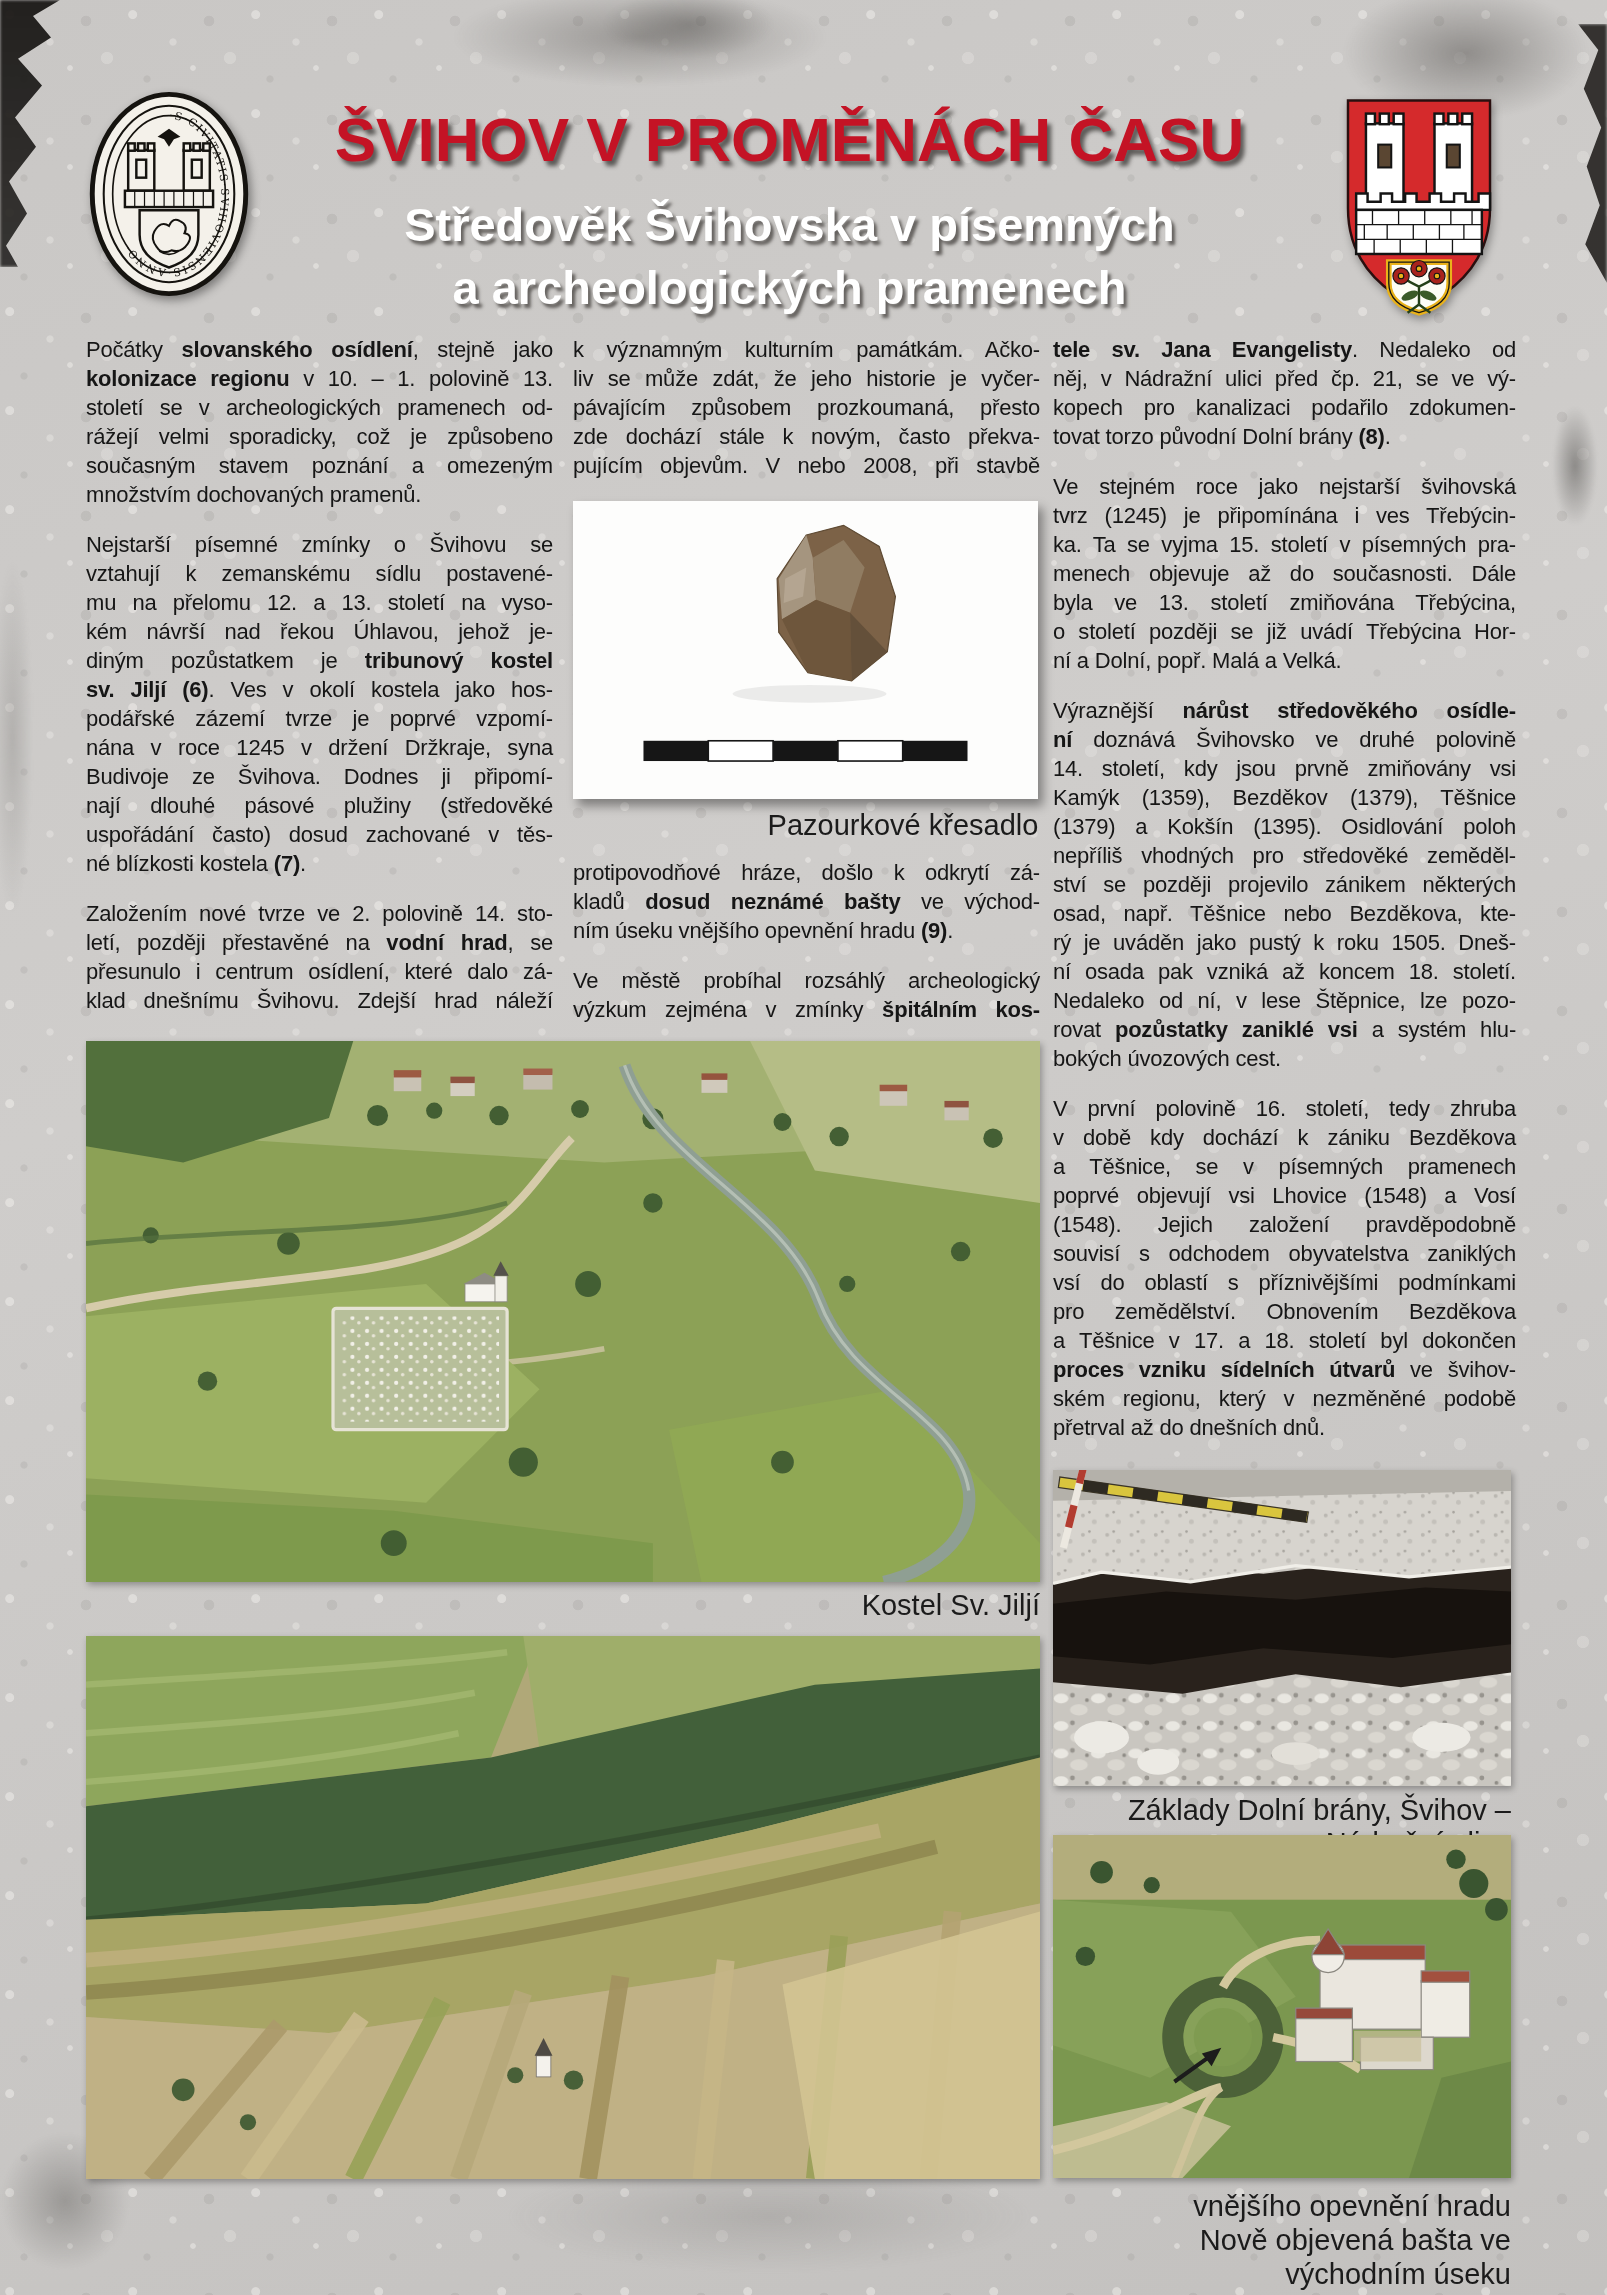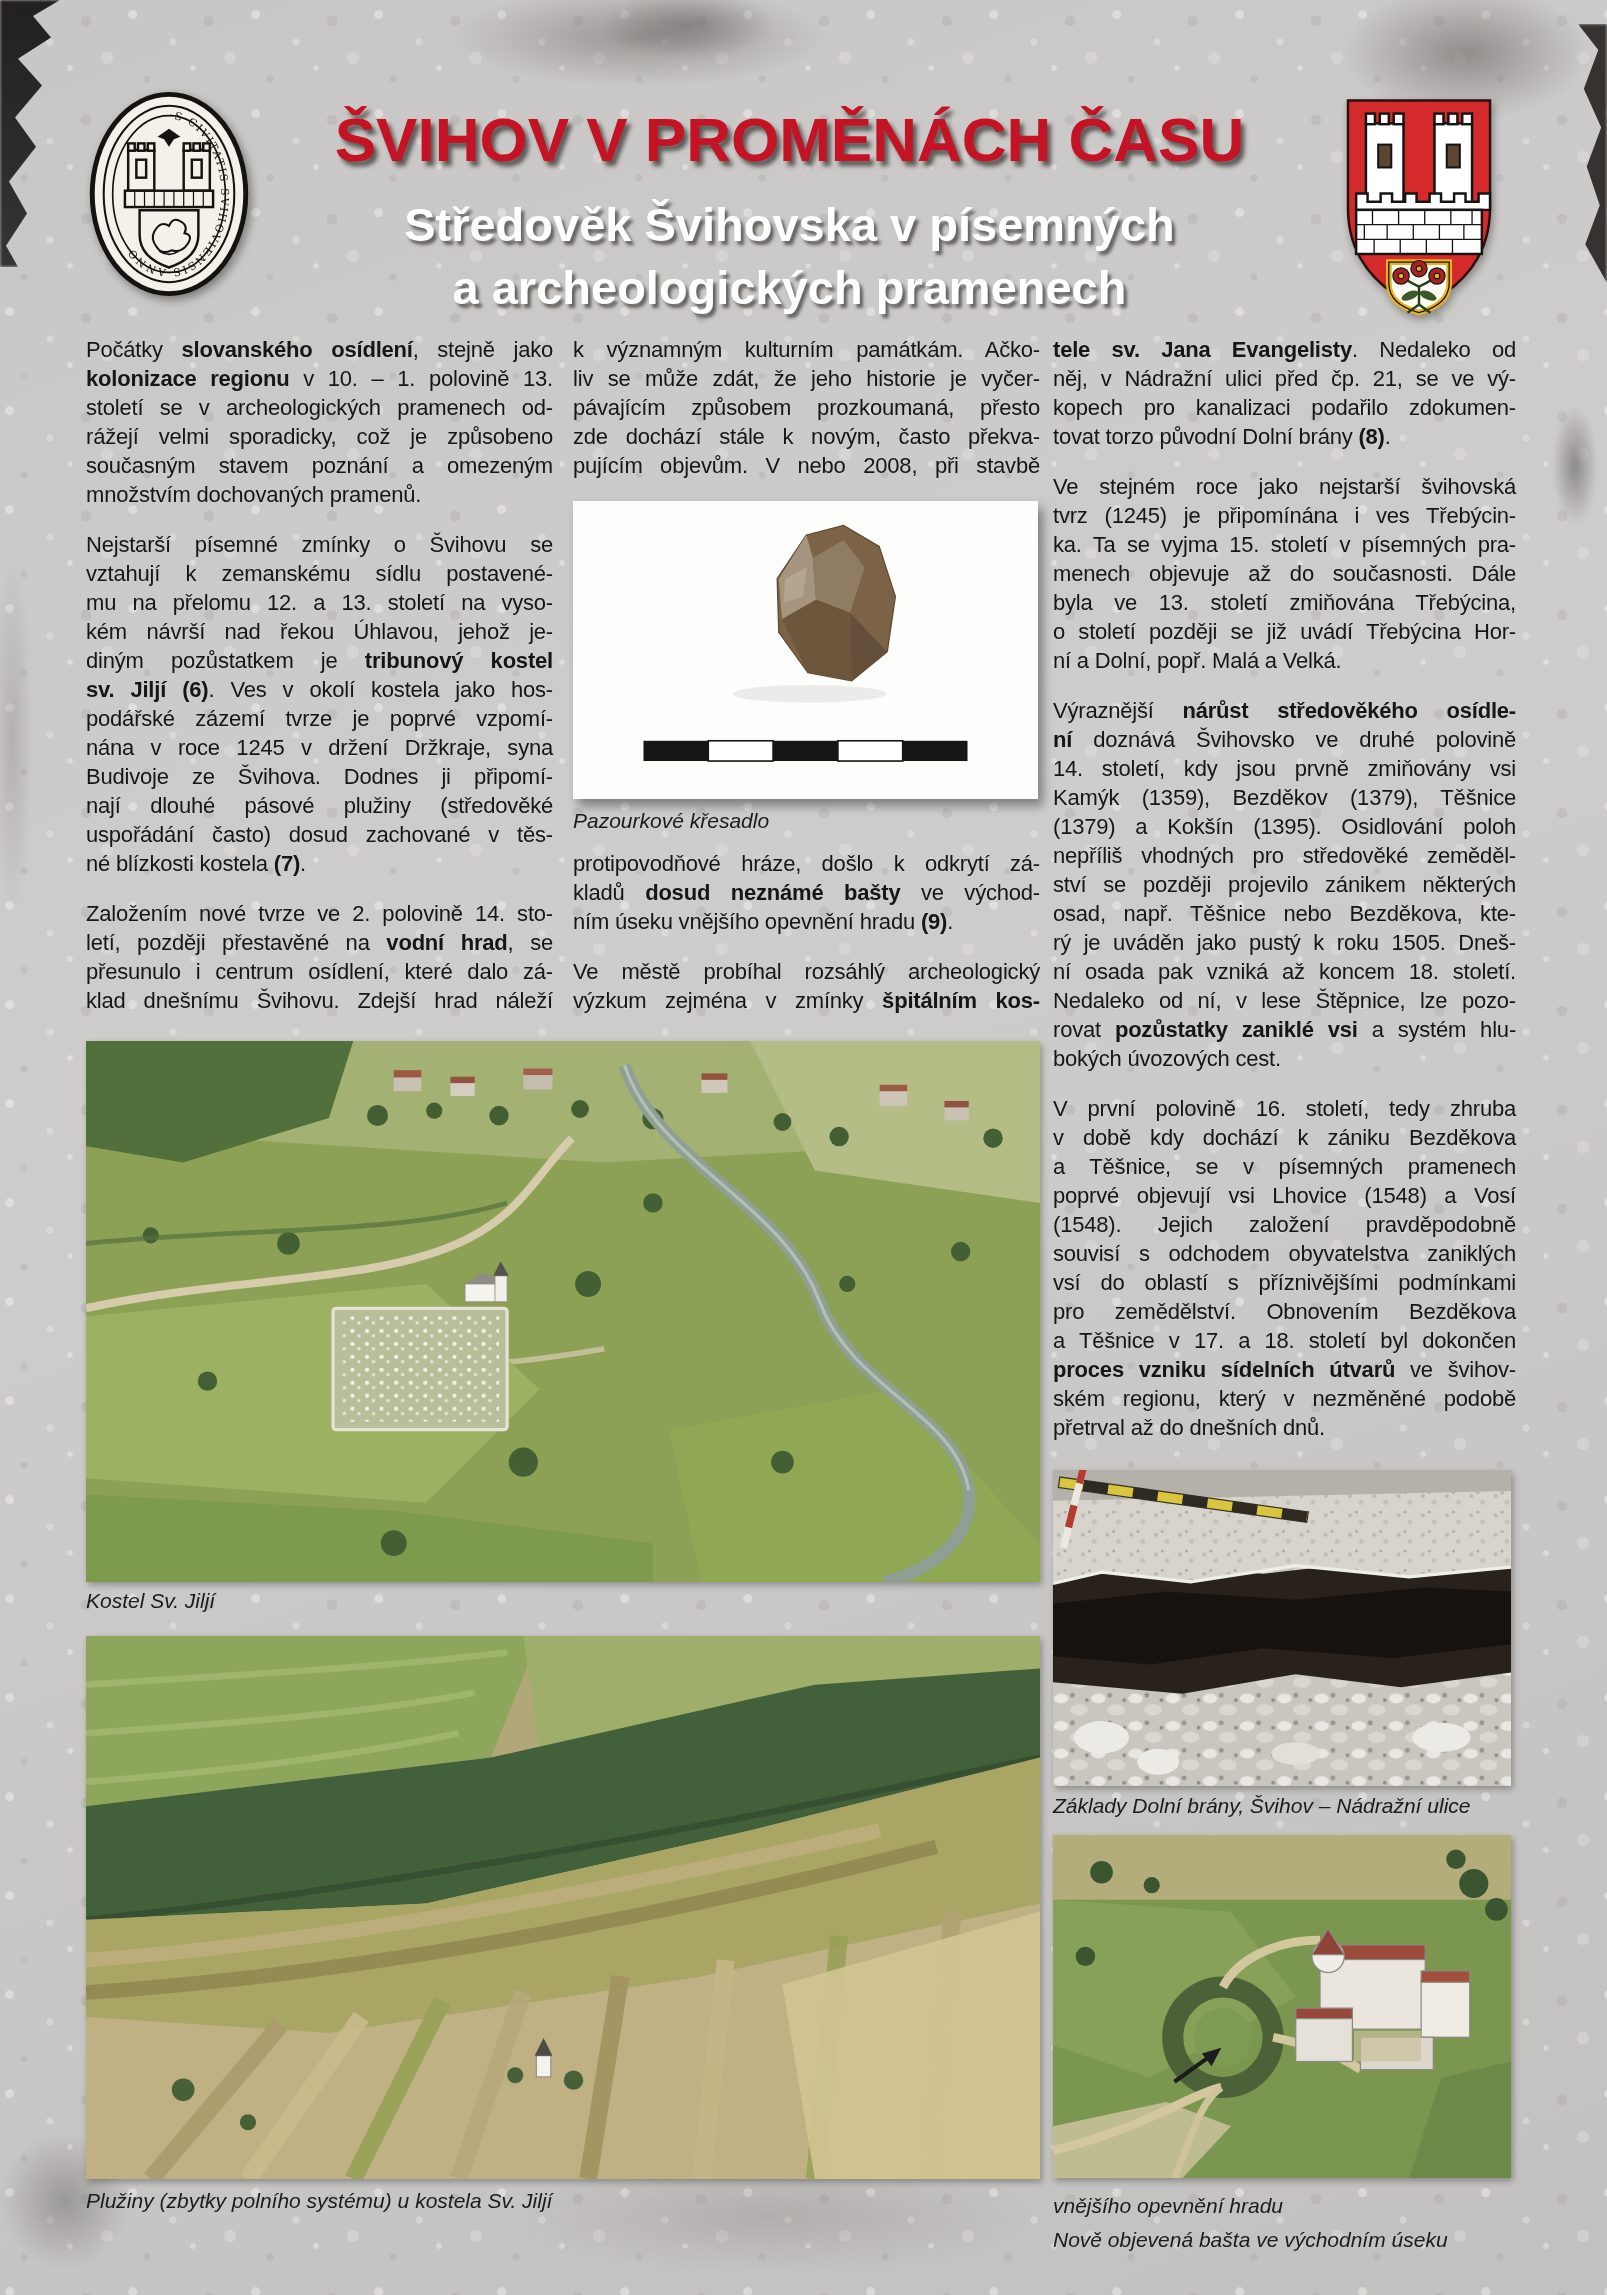--- a/index.html
+++ b/index.html
@@ -22,21 +22,21 @@
   .subtitle{position:absolute;left:259px;top:193px;width:1061px;text-align:center;
          font-size:47px;line-height:63px;font-weight:700;color:#ffffff;
          text-shadow:3.2px 4px 3.2px rgba(95,92,89,.95);}
   .seal{position:absolute;left:89px;top:91px;width:160px;height:206px;}
   .arms{position:absolute;left:1341px;top:94px;width:156px;height:222px;}
   .col{position:absolute;top:335px;width:467px;color:#161616;}
   #col1{left:86px;} #col2{left:573px;} #col3{left:1053px;width:463px;}
   .para{margin:0 0 21px 0;font-size:22px;line-height:29px;}
   .tline{text-align:justify;text-align-last:justify;letter-spacing:-0.2px;}
   .para:not(.flow) .tline:last-child{text-align-last:left;}
-  .caption{font-style:italic;font-size:21px;color:#1b1b1b;letter-spacing:0;}
+  .caption{font-size:29px;color:#1b1b1b;text-align:right;letter-spacing:0;}
   .flint-card{margin-top:0px;width:465px;height:298px;background:#fcfcfb;
         box-shadow:4.9px 6.5px 9.7px rgba(0,0,0,.38);}
   .flint-cap{margin:9.7px 1.6px 16px 0;}
   .photo{position:absolute;box-shadow:2.4px 3.2px 6.5px rgba(0,0,0,.3);}
   .photo svg{display:block;width:100%;height:100%;}
   #photo-church{left:86px;top:1041px;width:954px;height:541px;}
   #cap-church{position:absolute;left:86px;top:1589px;width:954px;}
   #photo-fields{left:86px;top:1636px;width:954px;height:543px;}
   #cap-fields{position:absolute;left:86px;top:2189px;width:954px;}
   #photo-gate{left:1053px;top:1470px;width:458px;height:316px;}
@@ -382,21 +382,20 @@
         <polygon points="554,518 576,518 565,496" fill="#4e4a44"></polygon>
       </g>
       <g fill="#3c5830" opacity=".9">
         <circle cx="530" cy="542" r="10"></circle>
           <circle cx="602" cy="548" r="12"></circle>
         <circle cx="120" cy="560" r="14"></circle>
           <circle cx="200" cy="600" r="10"></circle>
       </g>
     </svg>
   </div>
-  <div class="caption" id="cap-fields">Plužiny (zbytky polního systému) u kostela Sv. Jiljí</div>
 
   <div class="photo" id="photo-gate">
     <svg viewBox="0 0 566 390" preserveAspectRatio="none">
       <defs>
         <pattern id="rubble" width="46" height="34" patternUnits="userSpaceOnUse">
           <rect width="46" height="34" fill="#c9c6c0"></rect>
           <ellipse cx="10" cy="10" rx="9" ry="6" fill="#e9e7e1"></ellipse>
           <ellipse cx="32" cy="24" rx="11" ry="7" fill="#dad7d0"></ellipse>
           <circle cx="24" cy="6" r="3" fill="#97948e"></circle>
           <circle cx="42" cy="12" r="2.4" fill="#8f8c86"></circle>

